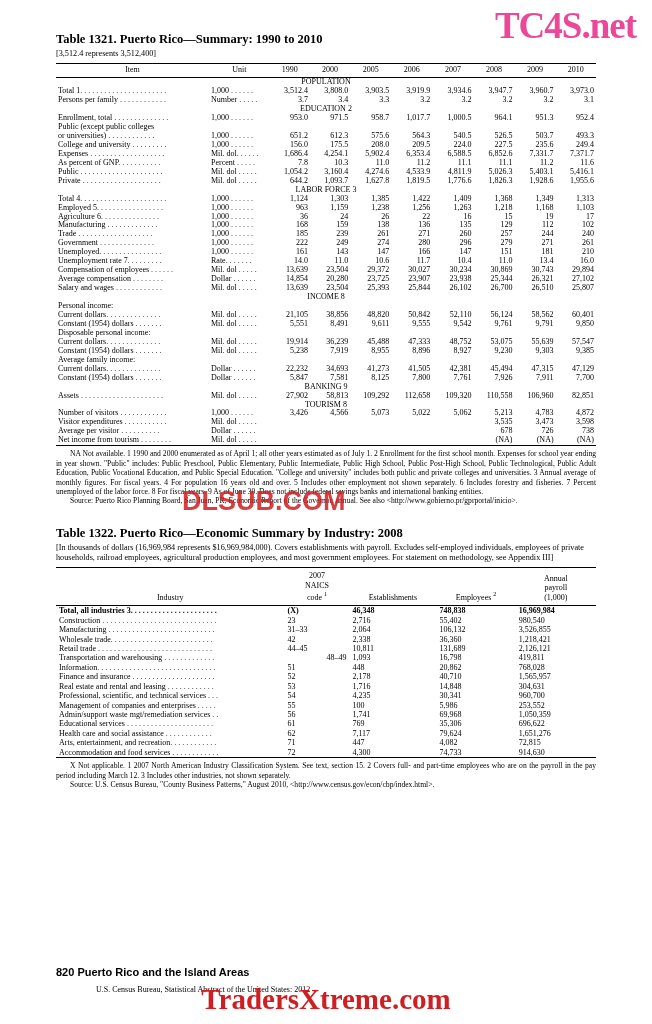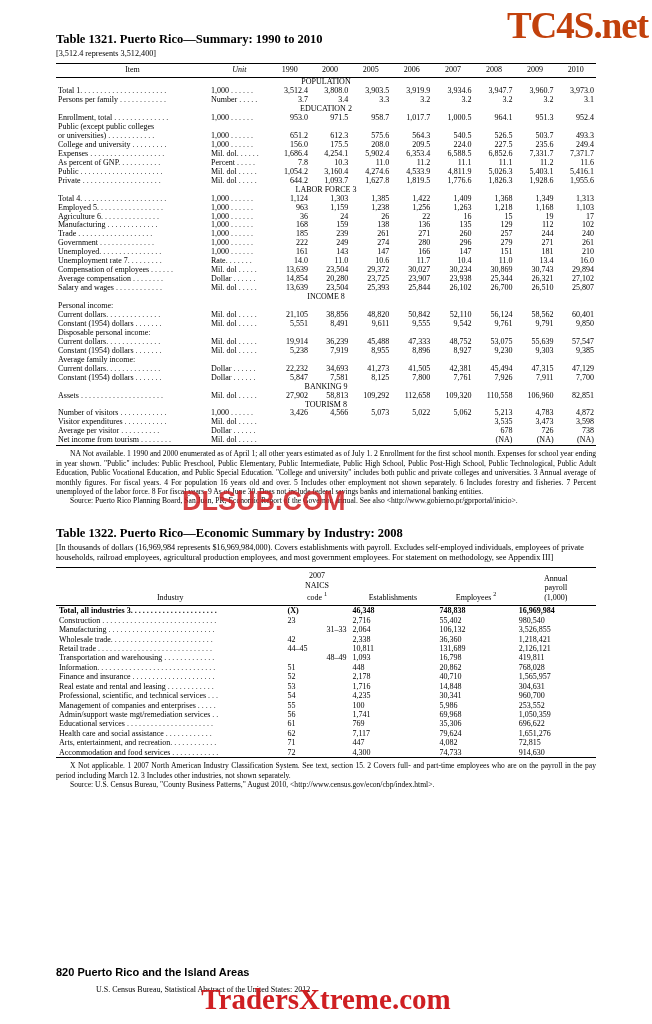--- a/index.html
+++ b/index.html
@@ -7,23 +7,23 @@
     width:652px;height:1024px;background:#fff;
     font-family:"Liberation Serif", serif;
     color:#000;
     position:relative;
     overflow:hidden;
   }
   .page{position:relative;width:652px;height:1024px;}
 
   
   .wm-tc4s{
-    position:absolute;top:4px;right:4px;
+    position:absolute;top:4px;right:16px;
     font-family:"Liberation Serif", serif;
-    font-size:37px;font-weight:bold;color:#c2410c;
+    font-size:37px;font-weight:bold;color:#ec4899;
     letter-spacing:-1px;
   }
   .wm-dlsub{
     position:absolute;top:486px;left:182px;
     font-family:"Liberation Sans", sans-serif;
     font-size:27px;font-weight:bold;
     color:#cf1f22;opacity:.85;
     letter-spacing:0px;
   }
   .wm-traders{
@@ -52,21 +52,21 @@
     padding:0 2px;vertical-align:bottom;
     line-height:1.12;
     white-space:nowrap;
   }
   table.data thead th{
     font-weight:normal;text-align:center;
     border-top:1.3px solid #000;border-bottom:.8px solid #000;
     padding:2px 2px 2px 2px;
   }
   .col-item{width:170px;text-align:left;}
-  .col-unit{width:62px;text-align:left;font-style:italic;}
+  .col-unit{width:62px;text-align:left;}
   td.num{text-align:right;width:44px;}
   td.unit{text-align:left;}
   .sect{text-align:center;font-weight:normal;padding-top:2px;}
   .ind1{padding-left:10px;}
   .ind2{padding-left:18px;}
   .bold{font-weight:bold;}
   table.data tbody tr:last-child td{border-bottom:1.3px solid #000;}
 
   .notes{
     font-size:7.6px;line-height:1.24;margin-top:3px;text-align:justify;
@@ -599,21 +599,21 @@
           </tr>
           <tr>
             <td>Construction . . . . . . . . . . . . . . . . . . . . . . . . . . . . .</td>
             <td style="text-align: left;">23</td>
             <td class="n">2,716</td>
             <td class="n">55,402</td>
             <td class="n">980,540</td>
           </tr>
           <tr>
             <td>Manufacturing . . . . . . . . . . . . . . . . . . . . . . . . . . .</td>
-            <td style="text-align: right; font-family: Liberation Serif, serif;">31–33</td>
+            <td style="text-align: left; font-family: Liberation Serif, serif;">31–33</td>
             <td class="n">2,064</td>
             <td class="n">106,132</td>
             <td class="n">3,526,855</td>
           </tr>
           <tr>
             <td>Wholesale trade. . . . . . . . . . . . . . . . . . . . . . . . . .</td>
             <td style="text-align: left; margin-left: 48px;">42</td>
             <td class="n">2,338</td>
             <td class="n">36,360</td>
             <td class="n">1,218,421</td>

